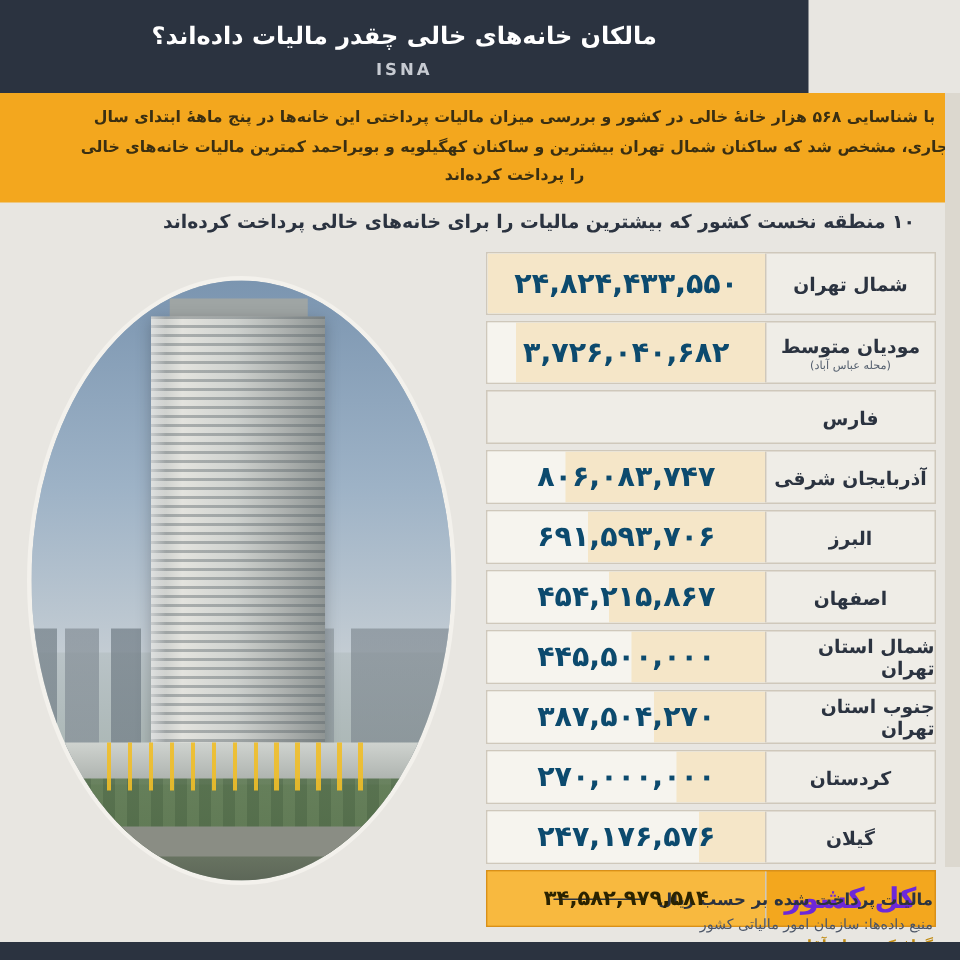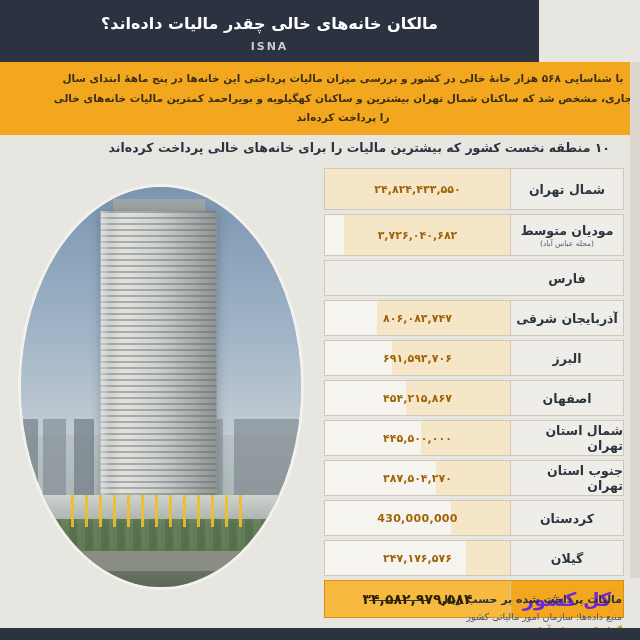--- a/index.html
+++ b/index.html
@@ -130,21 +130,21 @@
     display:flex;flex-direction:column;align-items:center;justify-content:center;
     color:#2b3340;font-size:12.5px;font-weight:bold;direction:rtl;
     border-right:0;
   }
   .row .name .sub{
     font-size:7.5px;font-weight:normal;color:#55606f;margin-top:1px;
   }
   .row .val{
     flex:1;
     display:flex;align-items:center;justify-content:center;
-    color:#a16207;font-size:11px;font-weight:bold;
+    color:#0c4a6e;font-size:19px;font-weight:bold;
     background:#f6f4ee;
     border-right:1px solid #cfc8bb;
     letter-spacing:.3px;
   }
   
   .row .val .bar{
     position:absolute;right:0;top:0;height:100%;
     background:rgba(243,167,30,.18);
   }
   .row .val{position:relative;overflow:hidden;}
@@ -290,21 +290,21 @@
         <span class="num">۳۸۷,۵۰۴,۲۷۰</span>
       </div>
     </div>
 
     <div class="row">
       <div class="name">
         <span>کردستان</span>
       </div>
       <div class="val">
         <div class="bar" style="width:32%"></div>
-        <span class="num">430,000,000</span>
+        <span class="num">۲۷۰,۰۰۰,۰۰۰</span>
       </div>
     </div>
 
     <div class="row">
       <div class="name">
         <span>گیلان</span>
       </div>
       <div class="val">
         <div class="bar" style="width:24%"></div>
         <span class="num">۲۴۷,۱۷۶,۵۷۶</span>

